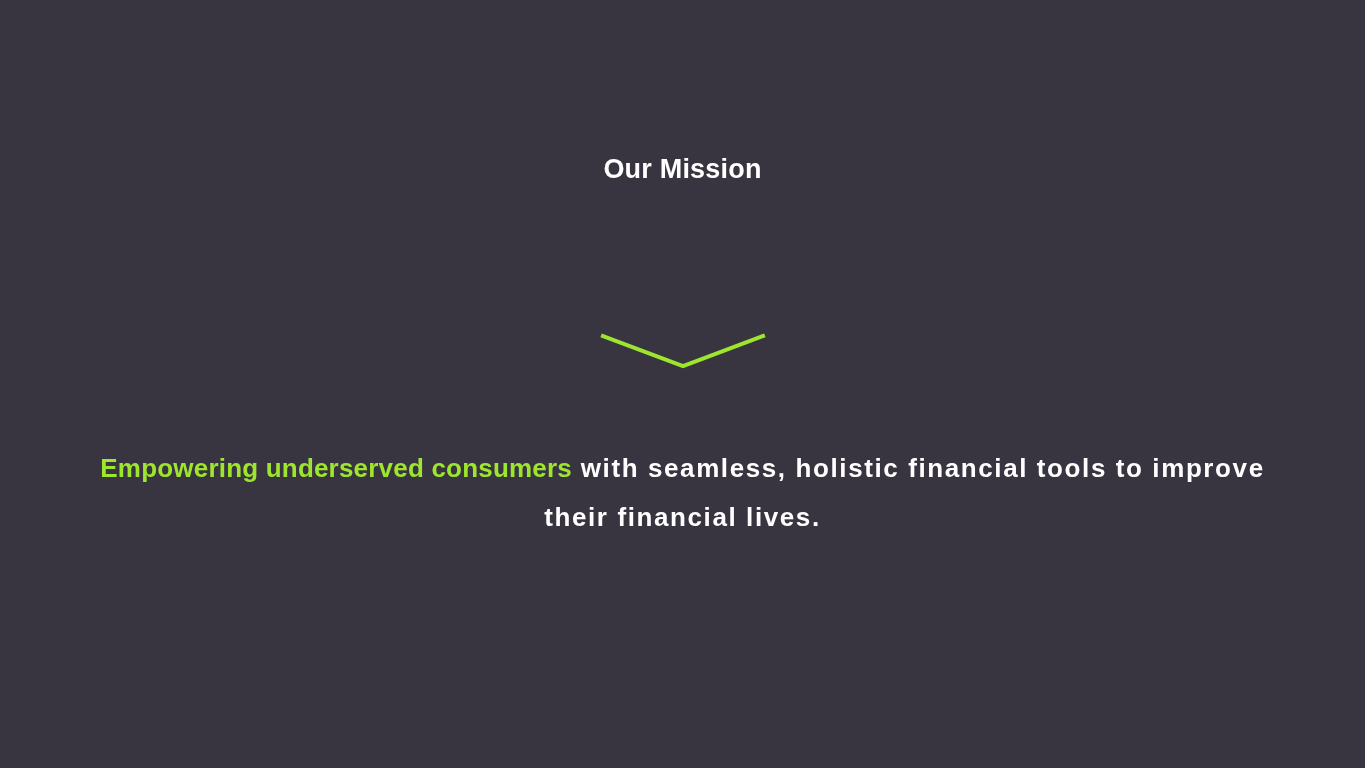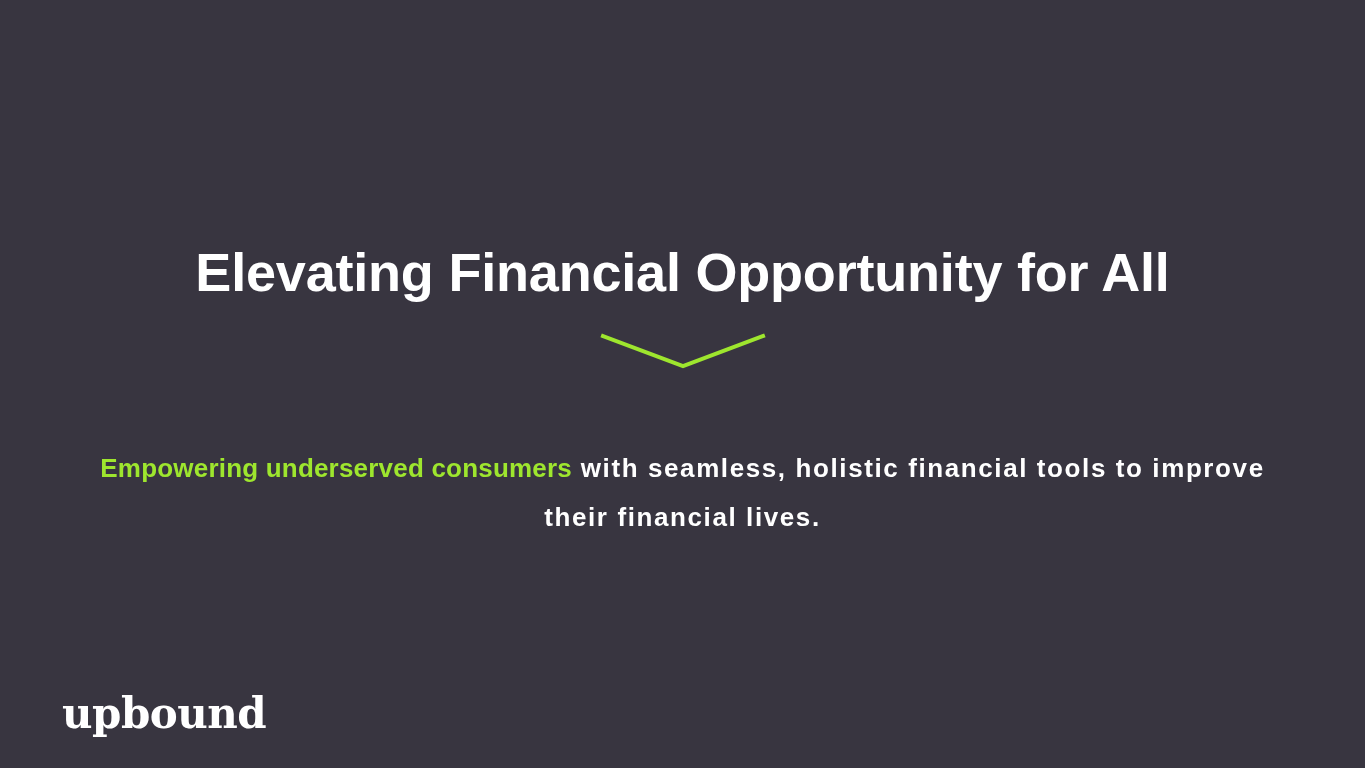--- a/index.html
+++ b/index.html
@@ -97,28 +97,27 @@
     letter-spacing: -0.5px;
     line-height: 48px;
     user-select: none;
   }
 </style>
 </head>
 <body>
 
 <div class="slide">
 
+  <div class="eyebrow">Our Mission</div>
 
-  <h1 class="headline">Elevating Financial Opportunity for All</h1>
 
   <div class="divider">
     <svg width="170" height="50" viewBox="0 0 170 50">
       <polyline points="5,11 85,41 165,11" fill="none" stroke="#9EE62E" stroke-width="4" stroke-linecap="square" stroke-linejoin="miter"></polyline>
     </svg>
   </div>
 
   <p class="subtitle">
     <span class="accent">Empowering underserved consumers</span><span> with seamless, holistic financial tools to improve their financial lives.</span>
   </p>
 
-  <div class="logo">upbound</div>
 
 </div>
 
 </body></html>

